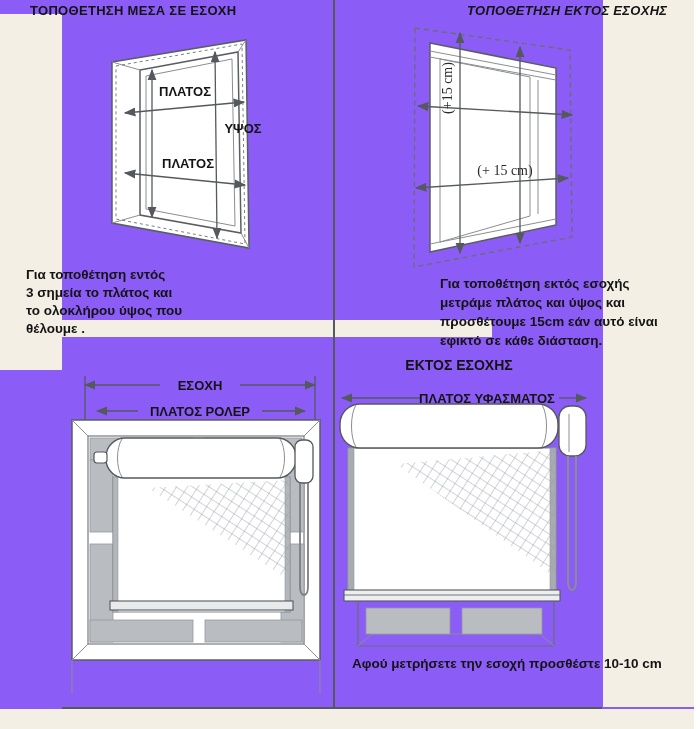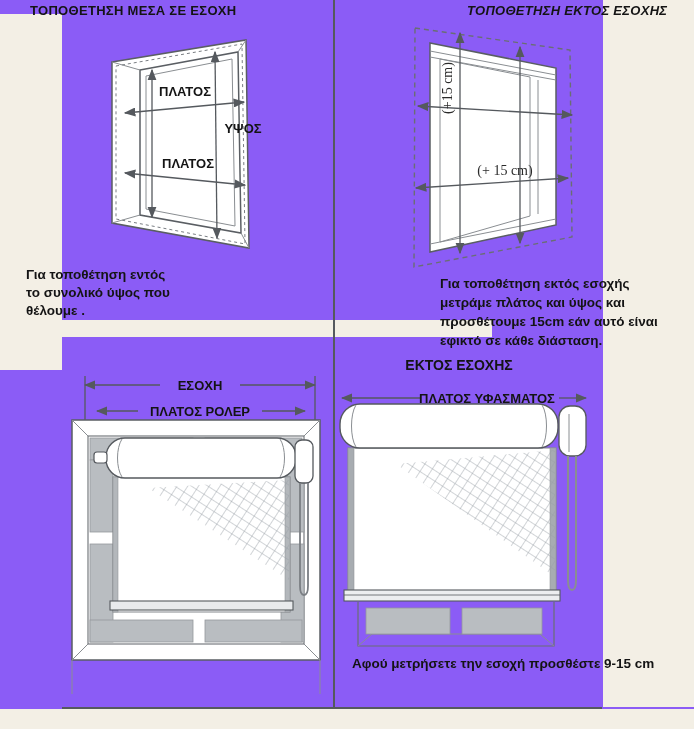--- a/index.html
+++ b/index.html
@@ -111,21 +111,22 @@
     <g>
       <line class="ln" x1="30" y1="88" x2="184" y2="97" marker-start="url(#ah2)" marker-end="url(#ah2)"></line>
       <line class="ln" x1="28" y1="170" x2="180" y2="160" marker-start="url(#ah2)" marker-end="url(#ah2)"></line>
     </g>
     <text class="mlabel" transform="rotate(-90 64 70)" x="64" y="70" text-anchor="middle">(+15 cm)</text>
     <text class="mlabel" x="117" y="157" text-anchor="middle">(+ 15 cm)</text>
   </svg>
 
   <div class="note note-left">
     <div>Για τοποθέτηση εντός</div>
-    <div>το συνολικό ύψος που</div>
+    <div>3 σημεία το πλάτος και</div>
+    <div>το ολοκλήρου ύψος που</div>
     <div>θέλουμε .</div>
   </div>
   <div class="note note-right">
     <div>Για   τοποθέτηση εκτός εσοχής</div>
     <div>μετράμε πλάτος και ύψος και</div>
     <div>προσθέτουμε 15cm εάν αυτό είναι</div>
     <div>εφικτό σε κάθε διάσταση.</div>
   </div>
 
   <svg class="svg-bl" width="272" height="332" viewBox="0 0 272 332">
@@ -217,16 +218,16 @@
       <rect x="4" y="52" width="218" height="44" rx="20" fill="#ffffff" stroke="#55595e" stroke-width="1.4"></rect>
       <path d="M20,53 C14,62 14,86 20,95" fill="none" stroke="#8a8e92" stroke-width="1"></path>
       <path d="M206,53 C212,62 212,86 206,95" fill="none" stroke="#8a8e92" stroke-width="1"></path>
       <rect x="223" y="54" width="27" height="50" rx="11" fill="#ffffff" stroke="#55595e" stroke-width="1.3"></rect>
       <line x1="233" y1="62" x2="233" y2="100" stroke="#8a8e92" stroke-width="1"></line>
       <path d="M232,104 L232,228 Q232,238 236,238 Q240,238 240,228 L240,104" fill="none" stroke="#8a8e92" stroke-width="2"></path>
     </g>
   </svg>
 
   <div class="note note-bottom">
-    <div>Αφού μετρήσετε την εσοχή προσθέστε 9-15 cm</div>
+    <div>Αφού μετρήσετε την εσοχή προσθέστε 10-10 cm</div>
   </div>
 
 </div>
 
 </body></html>

